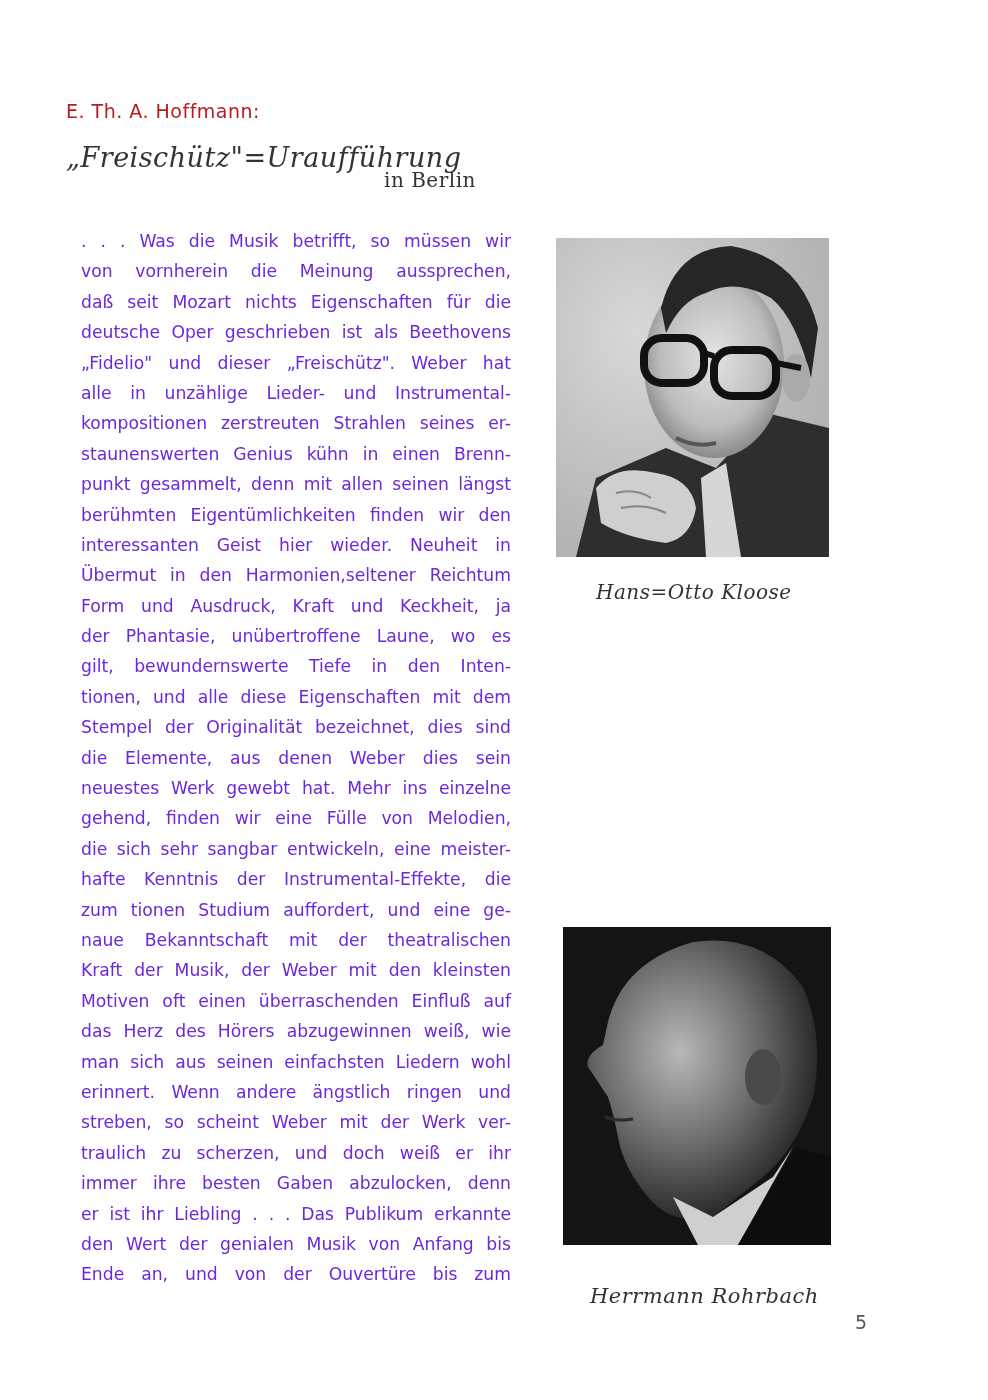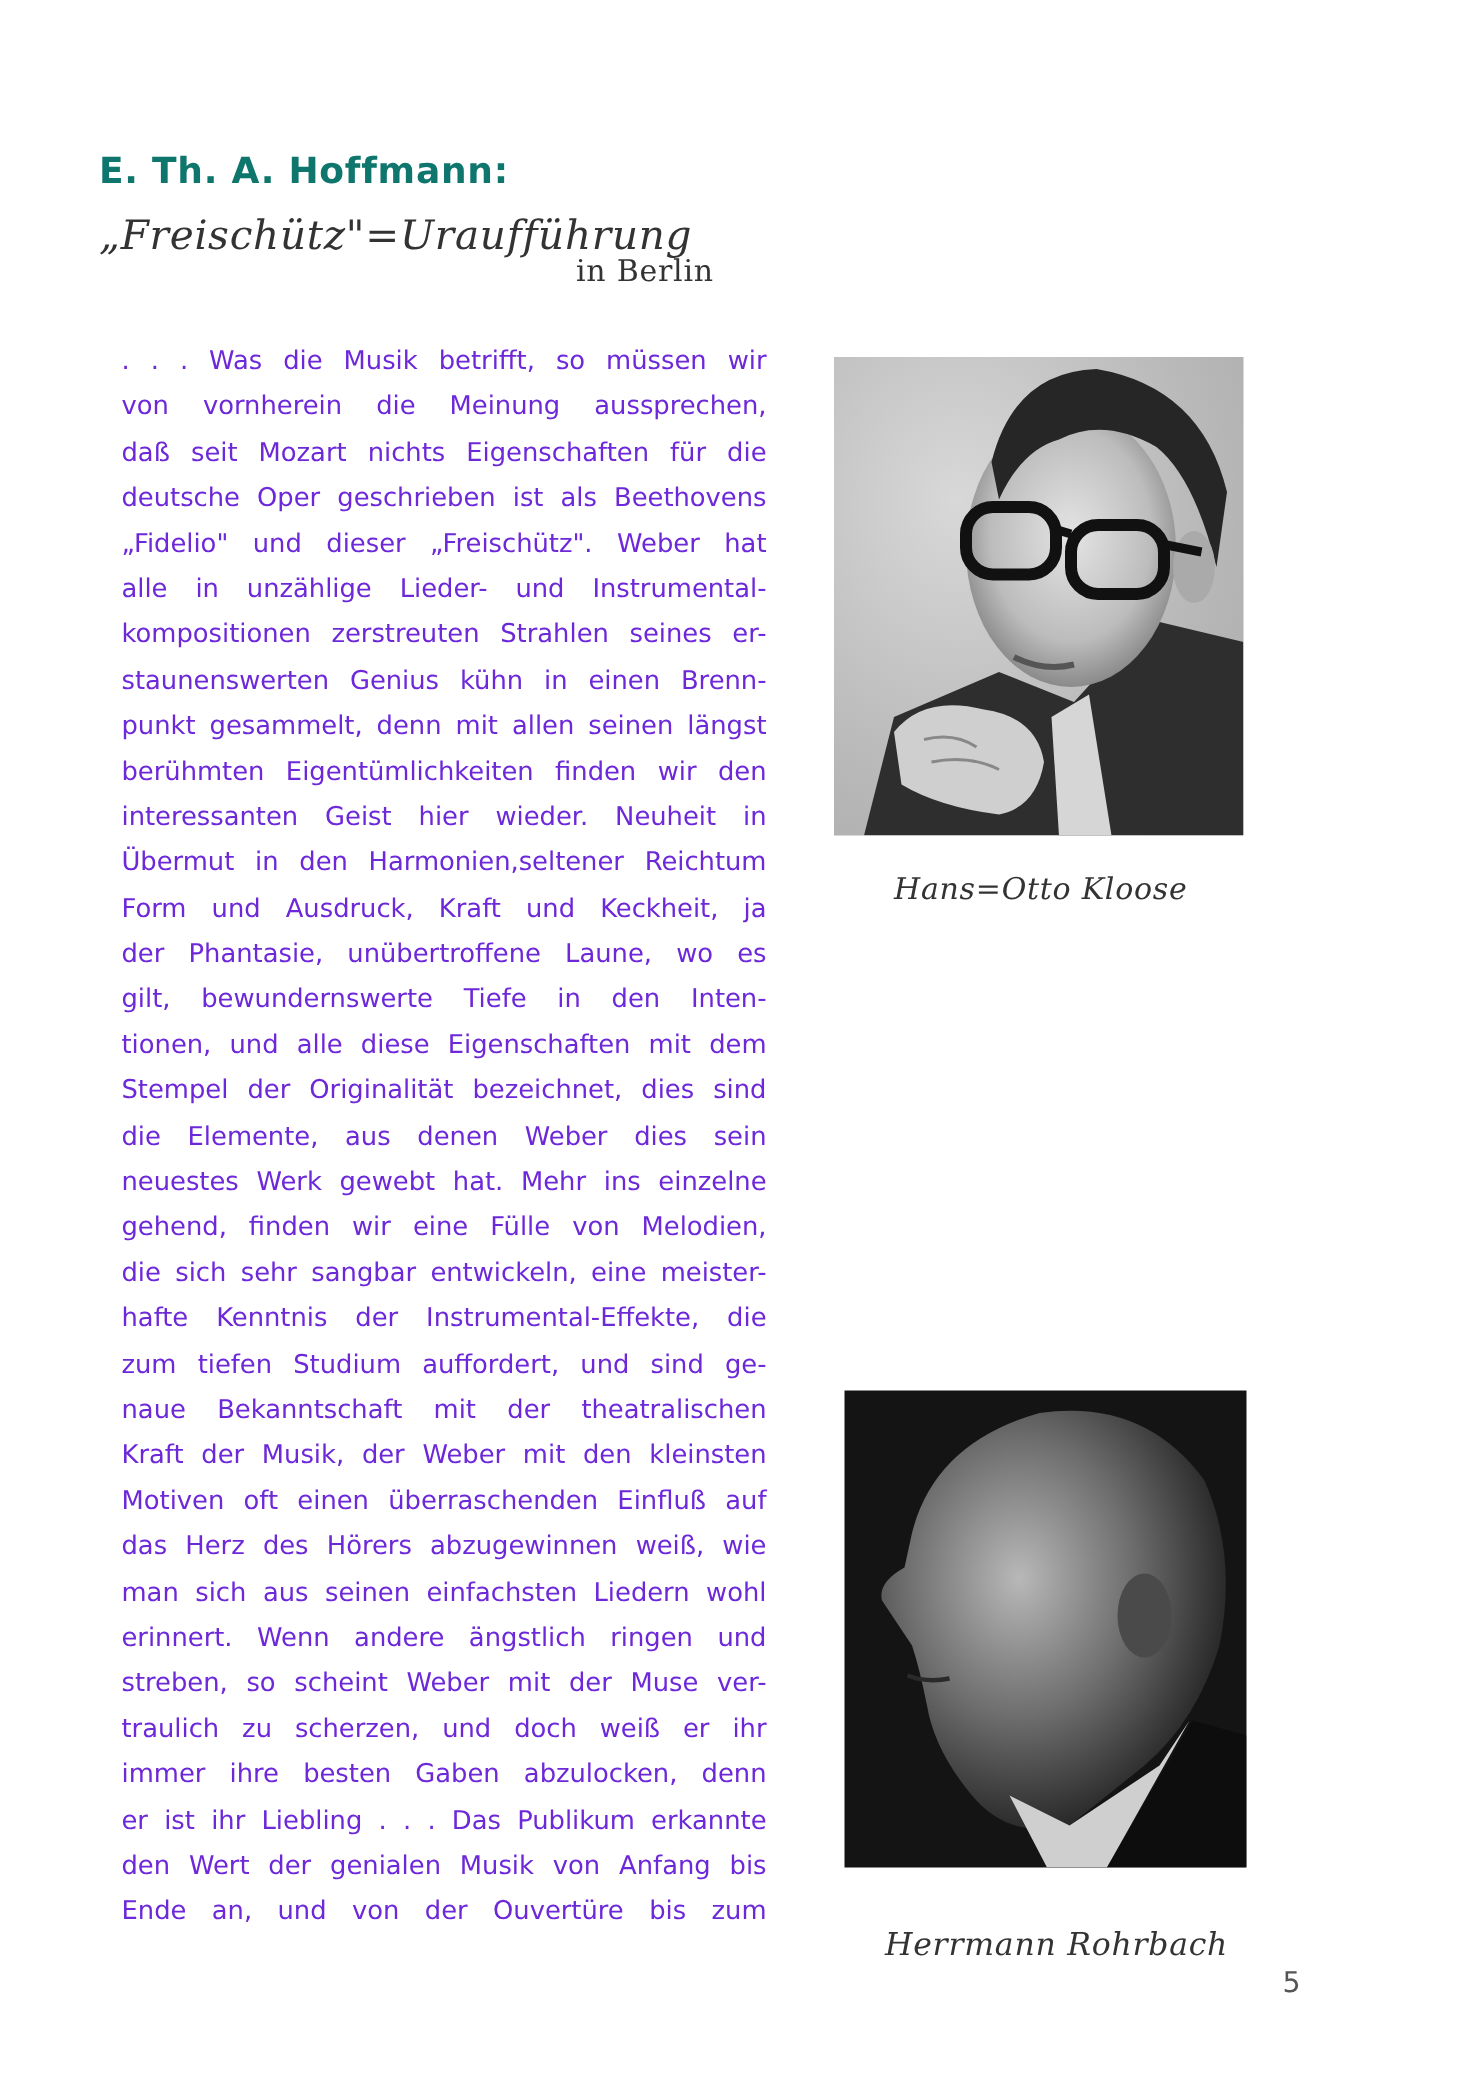--- a/index.html
+++ b/index.html
@@ -2,22 +2,22 @@
 <html><head>
   <meta charset="utf-8">
   <style>
     html, body { margin: 0; padding: 0; }
     body {
       width: 988px; height: 1400px; background: #ffffff; position: relative;
       overflow: hidden; color: #2a2a2a;
     }
     .author {
       position: absolute; left: 66px; top: 100px;
-      font-family: "DejaVu Sans", sans-serif; font-weight: bold; font-size: 24px;
-      color: #0f766e; letter-spacing: 0.5px;
+      font-family: "DejaVu Sans", sans-serif; font-weight: normal; font-size: 19px;
+      color: #b91c1c; letter-spacing: 0.5px;
     }
     .title-line1 {
       position: absolute; left: 66px; top: 142px;
       font-family: "DejaVu Serif", serif; font-style: italic; font-size: 27px;
       color: #333; letter-spacing: 0.5px;
     }
     .title-line2 {
       position: absolute; left: 384px; top: 168px;
       font-family: "DejaVu Serif", serif; font-size: 20px;
       color: #333; letter-spacing: 0.5px;
@@ -78,28 +78,28 @@
     <span class="line">Form und Ausdruck, Kraft und Keckheit, ja</span>
     <span class="line">der Phantasie, unübertroffene Laune, wo es</span>
     <span class="line">gilt, bewundernswerte Tiefe in den Inten-</span>
     <span class="line">tionen, und alle diese Eigenschaften mit dem</span>
     <span class="line">Stempel der Originalität bezeichnet, dies sind</span>
     <span class="line">die Elemente, aus denen Weber dies sein</span>
     <span class="line">neuestes Werk gewebt hat. Mehr ins einzelne</span>
     <span class="line">gehend, finden wir eine Fülle von Melodien,</span>
     <span class="line">die sich sehr sangbar entwickeln, eine meister-</span>
     <span class="line">hafte Kenntnis der Instrumental-Effekte, die</span>
-    <span class="line">zum tiefen Studium auffordert, und sind ge-</span>
+    <span class="line">zum tionen Studium auffordert, und eine ge-</span>
     <span class="line">naue Bekanntschaft mit der theatralischen</span>
     <span class="line">Kraft der Musik, der Weber mit den kleinsten</span>
     <span class="line">Motiven oft einen überraschenden Einfluß auf</span>
     <span class="line">das Herz des Hörers abzugewinnen weiß, wie</span>
     <span class="line">man sich aus seinen einfachsten Liedern wohl</span>
     <span class="line">erinnert. Wenn andere ängstlich ringen und</span>
-    <span class="line">streben, so scheint Weber mit der Muse ver-</span>
+    <span class="line">streben, so scheint Weber mit der Werk ver-</span>
     <span class="line">traulich zu scherzen, und doch weiß er ihr</span>
     <span class="line">immer ihre besten Gaben abzulocken, denn</span>
     <span class="line">er ist ihr Liebling . . . Das Publikum erkannte</span>
     <span class="line">den Wert der genialen Musik von Anfang bis</span>
     <span class="line last">Ende an, und von der Ouvertüre bis zum</span>
   </div>
 
   <div class="photo photo-1">
     <svg width="273" height="319" viewBox="0 0 273 319">
       <defs>

